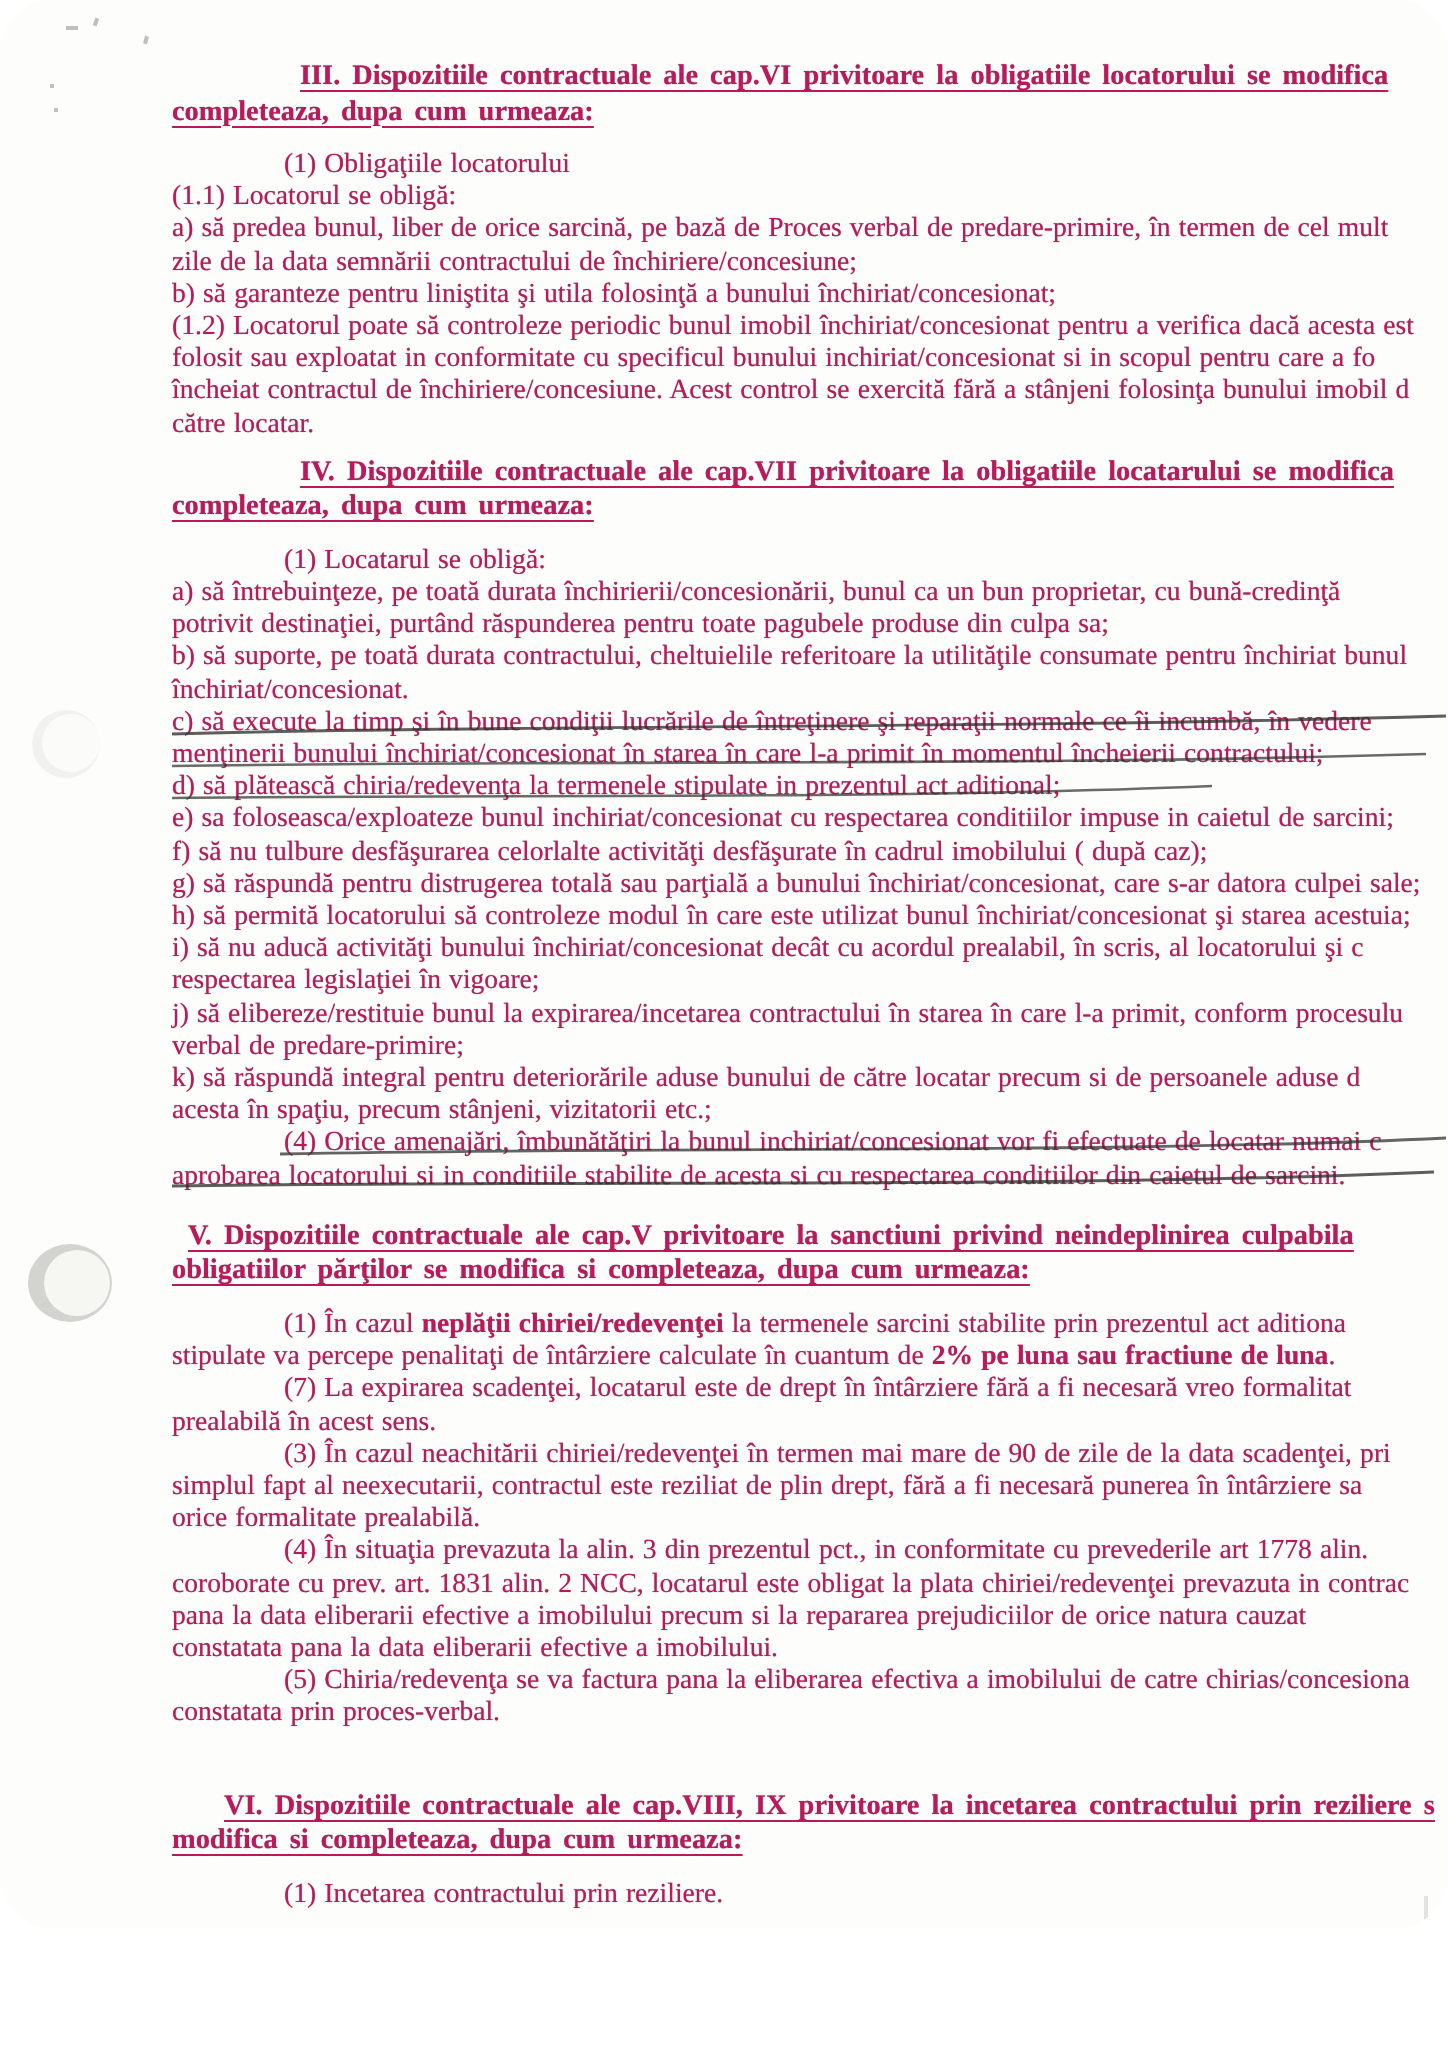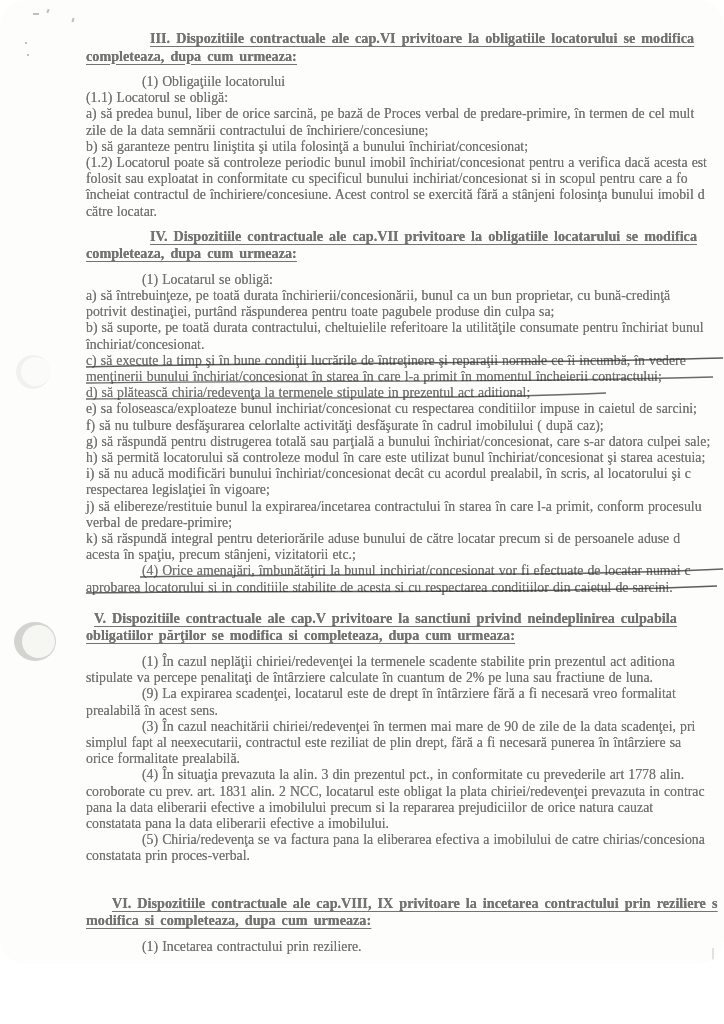--- a/index.html
+++ b/index.html
@@ -1,20 +1,20 @@
 <!DOCTYPE html>
 <html><head>
 <meta charset="utf-8">
 <style>
   html,body { margin:0; padding:0; background:#ffffff; }
   .page {
     position:relative; width:724px; height:964px; overflow:hidden;
     background:#fdfdfc;
     font-family:"Liberation Serif","DejaVu Serif",serif;
-    color:#737373;
+    color:#be185d;
     border-radius:26px;
   }
   .doc { position:absolute; left:86px; top:30px; width:790px; }
   .section { }
   .doc > .section:nth-child(2) { margin-top:8px; }
   .doc > .section:nth-child(3) { margin-top:14px; }
   .doc > .section:nth-child(4) { margin-top:30px; }
   .heading { margin-bottom:9px; }
   .hline {
     font-weight:bold; font-size:14.2px; line-height:17.5px;
@@ -24,21 +24,21 @@
   }
   .section:nth-child(1) .hline:first-child,
   .section:nth-child(2) .hline:first-child { text-indent:64px; }
   .section:nth-child(3) .hline:first-child { text-indent:8px; }
   .section:nth-child(4) .hline:first-child { text-indent:26px; }
   .line {
     font-size:13.8px; line-height:16.2px; white-space:nowrap; word-spacing:.6px;
     text-shadow:0 0 .5px rgba(30,30,30,.55);
   }
   .line.indent { text-indent:56px; }
-  .line b { font-weight:normal; }
+  .line b { font-weight:bold; }
 
   
   .ink-overlay { position:absolute; left:0; top:0; pointer-events:none; }
 
   
   .punch { position:absolute; border-radius:50%; }
   .punch-outer-1 { left:16px; top:355px; width:34px; height:34px; background:#ededeb; opacity:.75; }
   .punch-inner-1 { position:absolute; left:5px; top:2px; width:29px; height:29px; border-radius:50%; background:#fbfbfa; }
   .punch-outer-2 { left:14px; top:622px; width:42px; height:39px; background:#cfcfcb; opacity:.9; }
   .punch-inner-2 { position:absolute; left:8px; top:3px; width:33px; height:33px; border-radius:50%; background:#f6f6f3; }
@@ -101,37 +101,37 @@
         <div class="line"><span>potrivit destinaţiei, purtând răspunderea pentru toate pagubele produse din culpa sa;</span></div>
         <div class="line"><span>b) să suporte, pe toată durata contractului, cheltuielile referitoare la utilităţile consumate pentru închiriat bunul</span></div>
         <div class="line"><span>închiriat/concesionat.</span></div>
         <div class="line"><span>c) să execute la timp şi în bune condiţii lucrările de întreţinere şi reparaţii normale ce îi incumbă, în vedere</span></div>
         <div class="line"><span>menţinerii bunului închiriat/concesionat în starea în care l-a primit în momentul încheierii contractului;</span></div>
         <div class="line"><span>d) să plătească chiria/redevenţa la termenele stipulate in prezentul act aditional;</span></div>
         <div class="line"><span>e) sa foloseasca/exploateze bunul inchiriat/concesionat cu respectarea conditiilor impuse in caietul de sarcini;</span></div>
         <div class="line"><span>f) să nu tulbure desfăşurarea celorlalte activităţi desfăşurate în cadrul imobilului ( după caz);</span></div>
         <div class="line"><span>g) să răspundă pentru distrugerea totală sau parţială a bunului închiriat/concesionat, care s-ar datora culpei sale;</span></div>
         <div class="line"><span>h) să permită locatorului să controleze modul în care este utilizat bunul închiriat/concesionat şi starea acestuia;</span></div>
-        <div class="line"><span>i) să nu aducă modificări bunului închiriat/concesionat decât cu acordul prealabil, în scris, al locatorului şi c</span></div>
+        <div class="line"><span>i) să nu aducă activităţi bunului închiriat/concesionat decât cu acordul prealabil, în scris, al locatorului şi c</span></div>
         <div class="line"><span>respectarea legislaţiei în vigoare;</span></div>
         <div class="line"><span>j) să elibereze/restituie bunul la expirarea/incetarea contractului în starea în care l-a primit, conform procesulu</span></div>
         <div class="line"><span>verbal de predare-primire;</span></div>
         <div class="line"><span>k) să răspundă integral pentru deteriorările aduse bunului de către locatar precum si de persoanele aduse d</span></div>
         <div class="line"><span>acesta în spaţiu, precum stânjeni, vizitatorii etc.;</span></div>
         <div class="line indent"><span>(4) Orice amenajări, îmbunătăţiri la bunul inchiriat/concesionat vor fi efectuate de locatar numai c</span></div>
         <div class="line"><span>aprobarea locatorului si in conditiile stabilite de acesta si cu respectarea conditiilor din caietul de sarcini.</span></div>
       </div>
       <div class="section">
         <div class="heading">
           <div class="hline"><span>V. Dispozitiile contractuale ale cap.V privitoare la sanctiuni privind neindeplinirea culpabila</span></div>
           <div class="hline"><span>obligatiilor părţilor se modifica si completeaza, dupa cum urmeaza:</span></div>
         </div>
-        <div class="line indent"><span>(1) În cazul </span><b>neplăţii chiriei/redevenţei</b><span> la termenele scadente stabilite prin prezentul act aditiona</span></div>
+        <div class="line indent"><span>(1) În cazul </span><b>neplăţii chiriei/redevenţei</b><span> la termenele sarcini stabilite prin prezentul act aditiona</span></div>
         <div class="line"><span>stipulate va percepe penalitaţi de întârziere calculate în cuantum de </span><b>2% pe luna sau fractiune de luna</b><span>.</span></div>
-        <div class="line indent"><span>(9) La expirarea scadenţei, locatarul este de drept în întârziere fără a fi necesară vreo formalitat</span></div>
+        <div class="line indent"><span>(7) La expirarea scadenţei, locatarul este de drept în întârziere fără a fi necesară vreo formalitat</span></div>
         <div class="line"><span>prealabilă în acest sens.</span></div>
         <div class="line indent"><span>(3) În cazul neachitării chiriei/redevenţei în termen mai mare de 90 de zile de la data scadenţei, pri</span></div>
         <div class="line"><span>simplul fapt al neexecutarii, contractul este reziliat de plin drept, fără a fi necesară punerea în întârziere sa</span></div>
         <div class="line"><span>orice formalitate prealabilă.</span></div>
         <div class="line indent"><span>(4) În situaţia prevazuta la alin. 3 din prezentul pct., in conformitate cu prevederile art 1778 alin.</span></div>
         <div class="line"><span>coroborate cu prev. art. 1831 alin. 2 NCC, locatarul este obligat la plata chiriei/redevenţei prevazuta in contrac</span></div>
         <div class="line"><span>pana la data eliberarii efective a imobilului precum si la repararea prejudiciilor de orice natura cauzat</span></div>
         <div class="line"><span>constatata pana la data eliberarii efective a imobilului.</span></div>
         <div class="line indent"><span>(5) Chiria/redevenţa se va factura pana la eliberarea efectiva a imobilului de catre chirias/concesiona</span></div>
         <div class="line"><span>constatata prin proces-verbal.</span></div>

